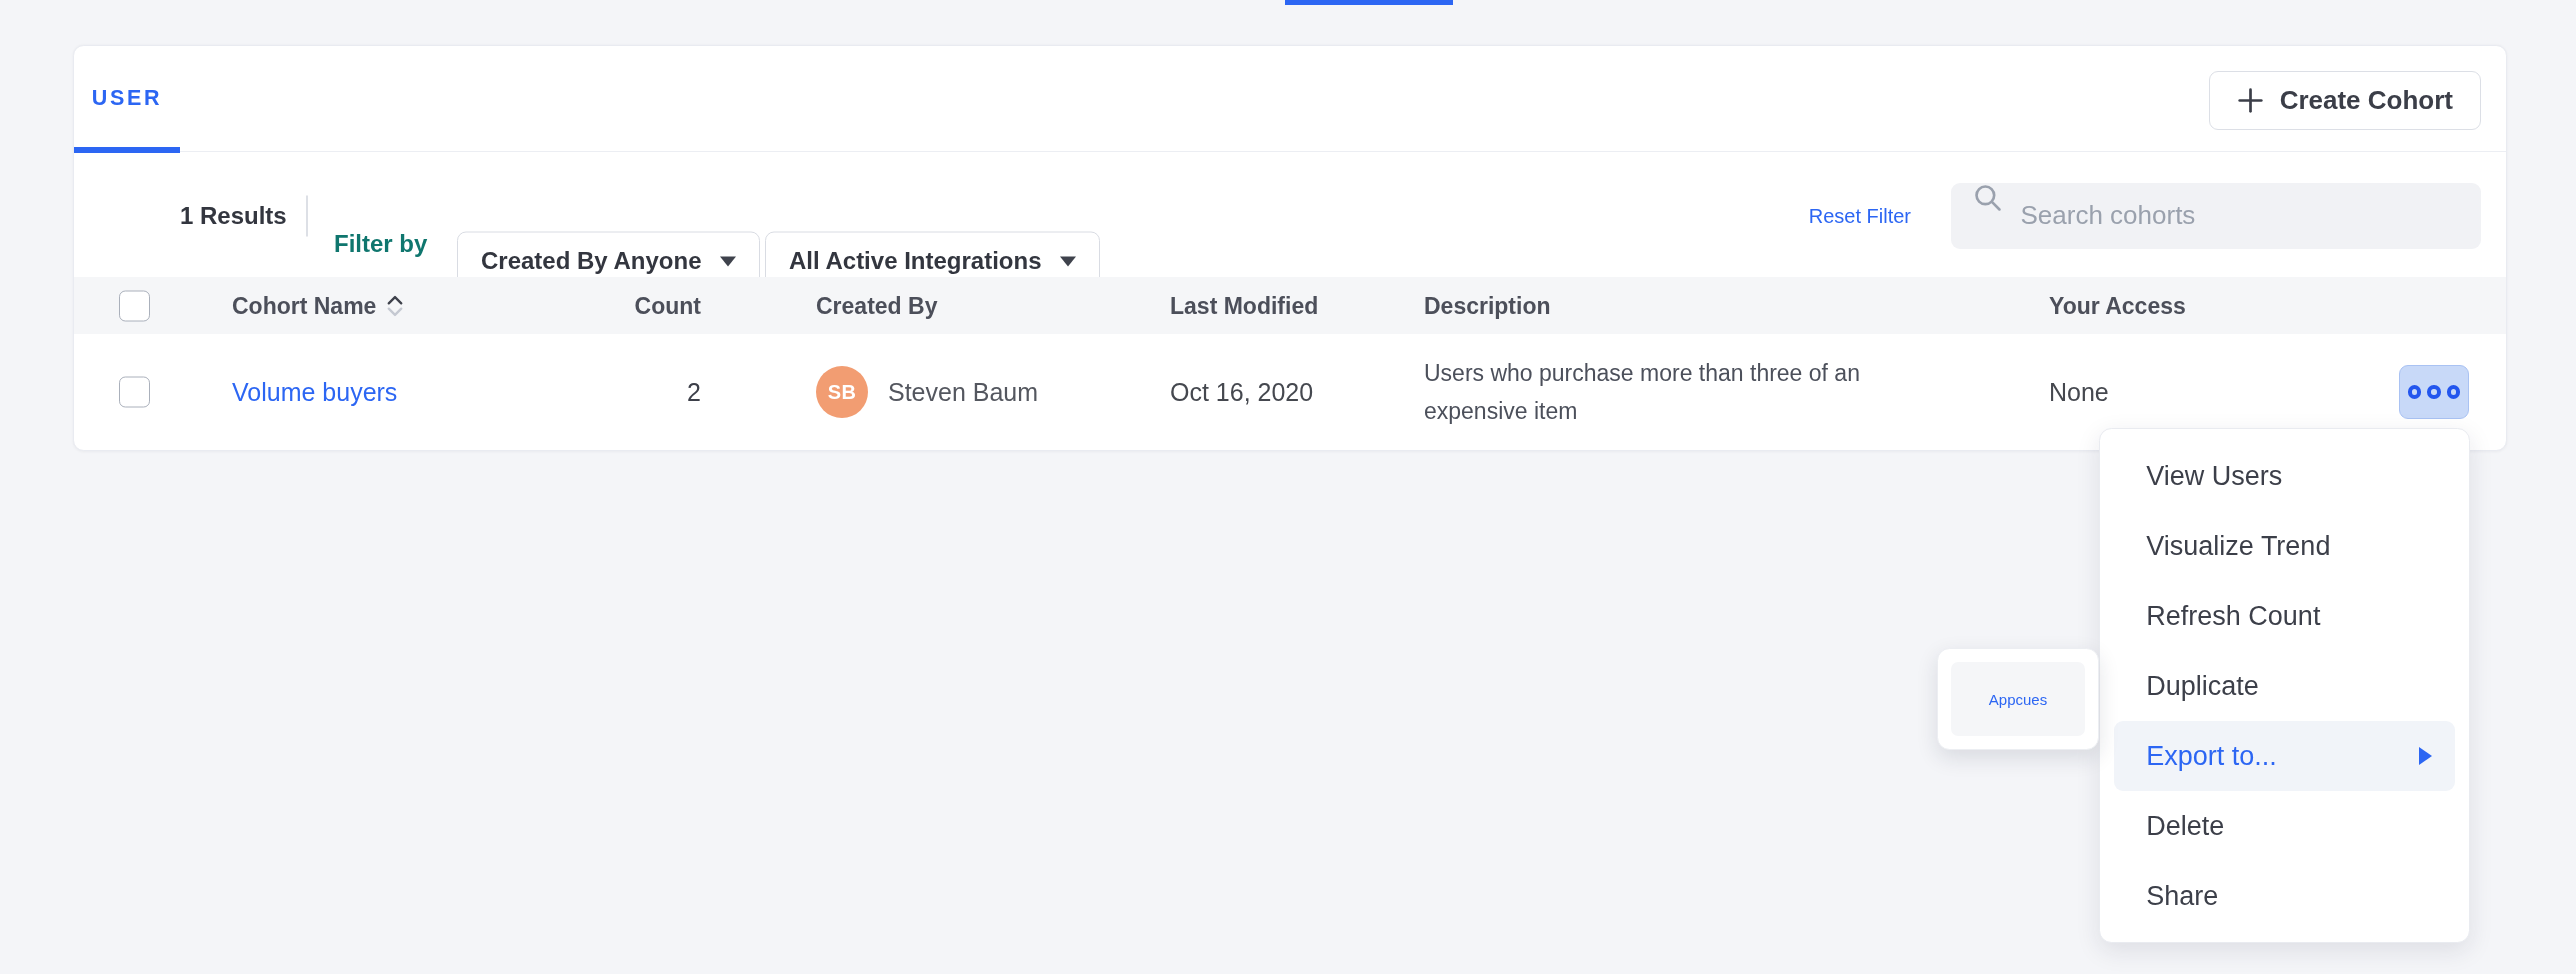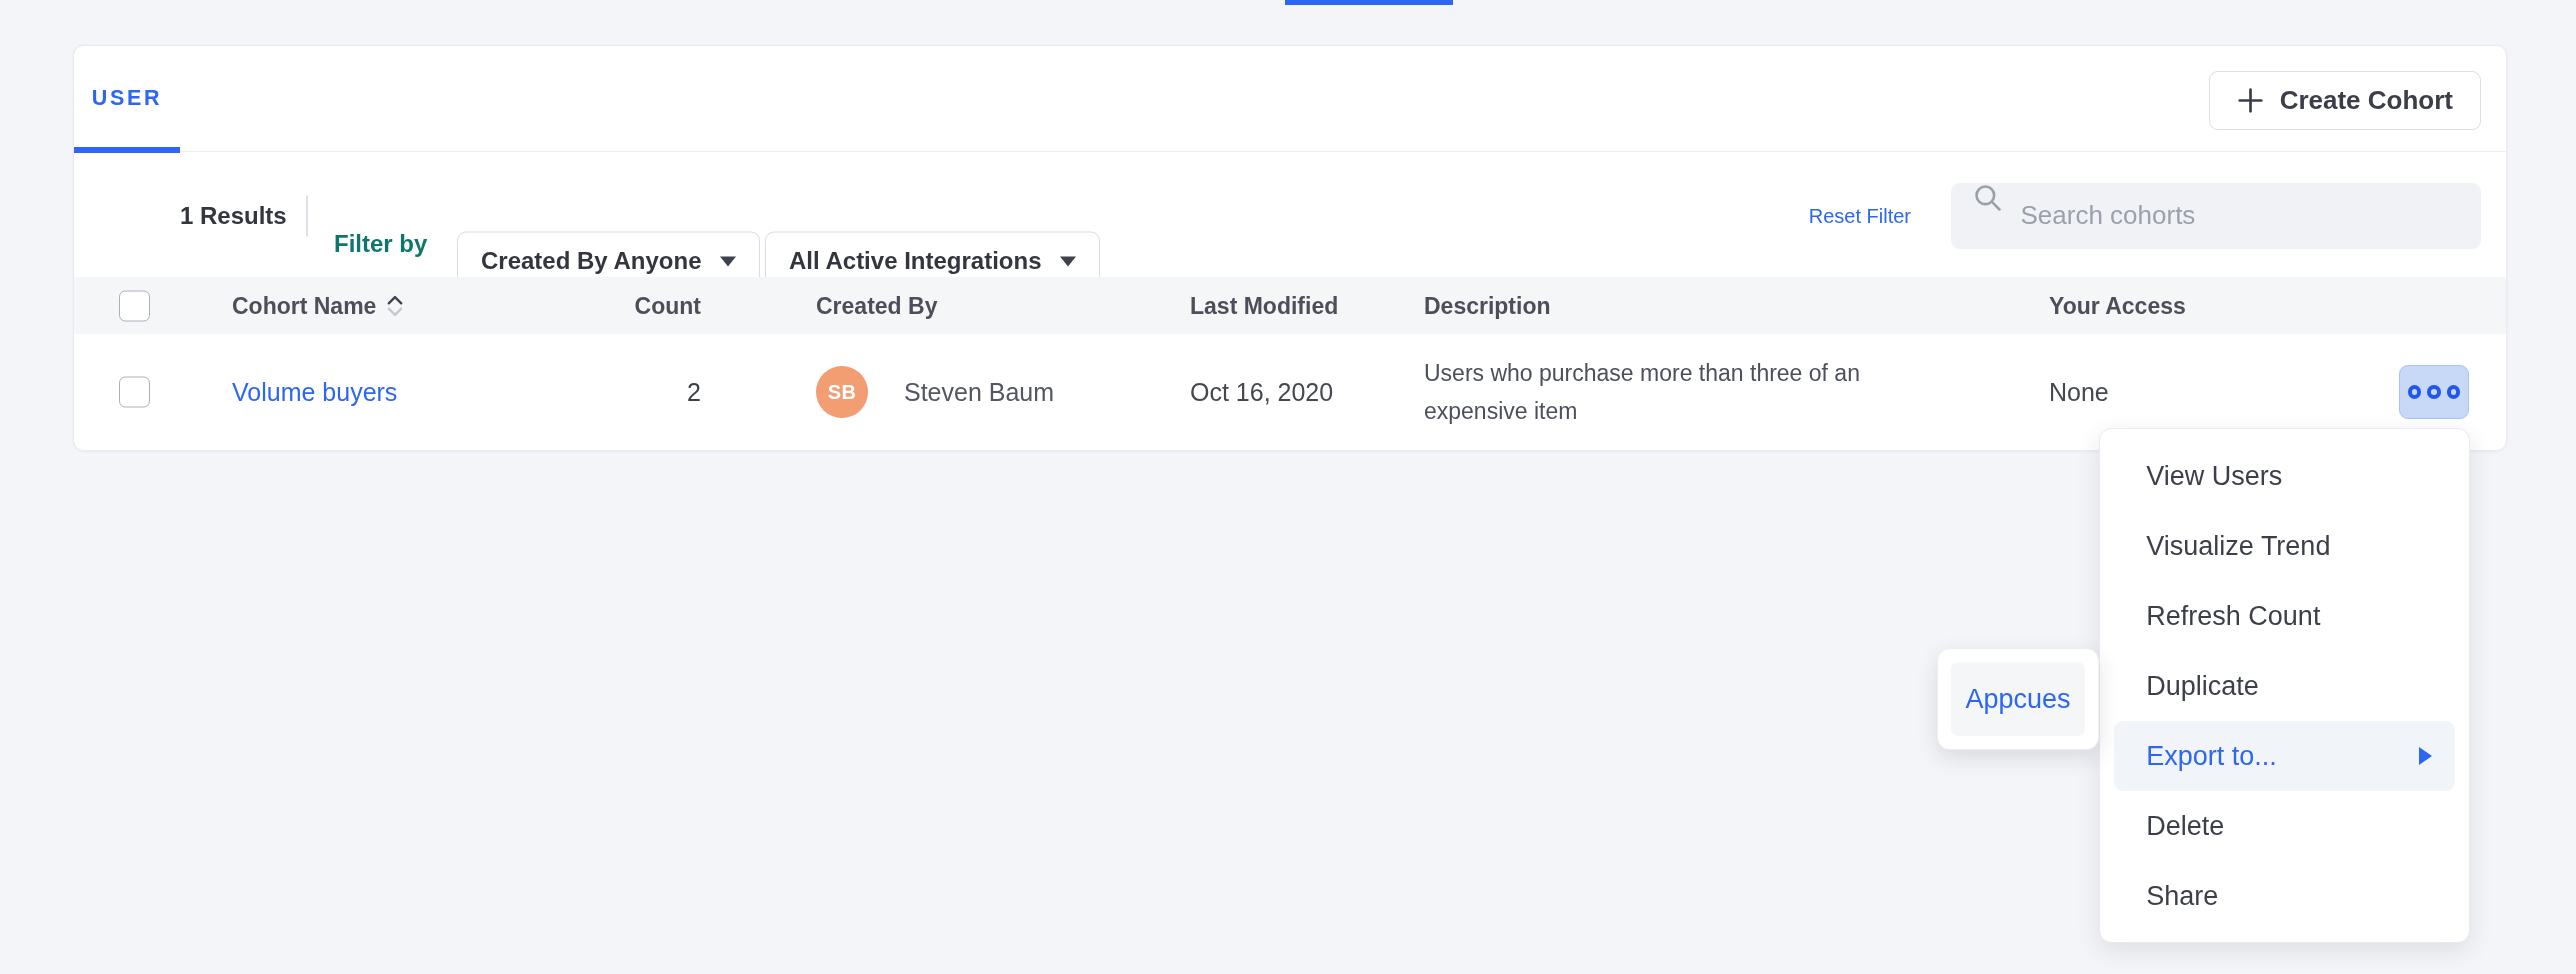--- a/index.html
+++ b/index.html
@@ -68,39 +68,39 @@
   
   .thead{
     position:absolute;left:0;top:231px;right:0;height:57px;background:#f5f6f8;
     font-size:23px;font-weight:600;color:#4c4f5a;
   }
   .cell{position:absolute;top:50%;transform:translateY(-50%);white-space:nowrap;}
   .col-cb{left:45px;}
   .col-name{left:158px;}
   .col-count{left:484px;width:143px;text-align:right;}
   .col-creator{left:742px;}
-  .col-modified{left:1096px;margin-left:20px;}
+  .col-modified{left:1096px;}
   .col-desc{left:1350px;}
   .col-access{left:1975px;}
 
   .checkbox{
     width:31px;height:31px;background:#fff;border:1.8px solid #aab0bb;border-radius:6.3px;
     box-sizing:border-box;cursor:pointer;
   }
   .sort-wrap{display:inline-flex;align-items:center;gap:9px;cursor:pointer;}
 
   .trow{position:absolute;left:0;top:288px;right:0;height:116px;font-size:25px;color:#3c3f49;}
   .link{color:#2c66f3;font-weight:500;cursor:pointer;}
   .creator{display:flex;align-items:center;gap:20px;}
   .avatar{
     width:52px;height:52px;border-radius:50%;background:#f29d72;
     display:flex;align-items:center;justify-content:center;
     color:#fff;font-size:20px;font-weight:bold;letter-spacing:0.4px;
   }
-  .creator-name{color:#54575f;margin-left:16px;}
+  .creator-name{color:#54575f;}
   .date{color:#45484f;}
   .desc{font-size:23px;line-height:38px;color:#4c505b;white-space:nowrap;}
   .access{color:#45484f;}
 
   .more-btn{
     position:absolute;left:2325px;top:50%;transform:translateY(-50%);
     width:70px;height:54px;background:#c8d9f8;border:0.9px solid #a9c2f3;border-radius:9px;
     display:flex;align-items:center;justify-content:center;gap:6.3px;cursor:pointer;box-sizing:border-box;
   }
   .dot{width:13.4px;height:13.4px;border:4px solid #2356ee;border-radius:50%;box-sizing:border-box;background:transparent;}
@@ -126,21 +126,21 @@
   
   .submenu{
     position:absolute;left:1937px;top:648px;width:162px;height:102px;
     background:#fff;border-radius:12.5px;border:0.9px solid #eceef2;
     box-shadow:0 7.2px 21.5px rgba(25,30,55,0.12);
     padding:13.4px;box-sizing:border-box;z-index:6;
   }
   .submenu-item{
     width:100%;height:100%;background:#f5f6f8;border-radius:7.2px;
     display:flex;align-items:center;justify-content:center;
-    font-size:27px;color:#2c66f3;cursor:pointer;box-sizing:border-box;
+    font-size:15px;color:#2c66f3;cursor:pointer;box-sizing:border-box;
   }
 </style>
 </head>
 <body>
 
 <div id="screen">
 
   <div class="top-indicator"></div>
 
   <div class="card">

